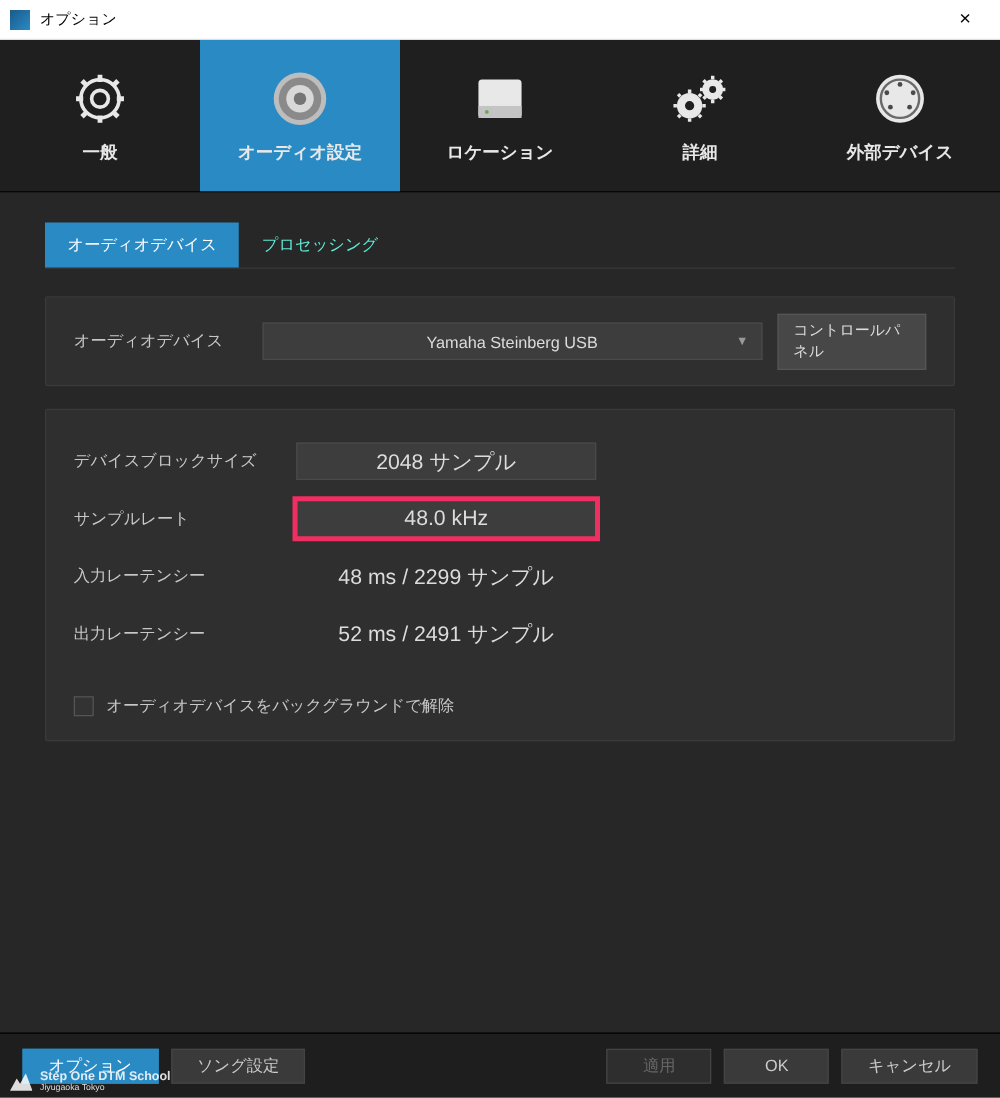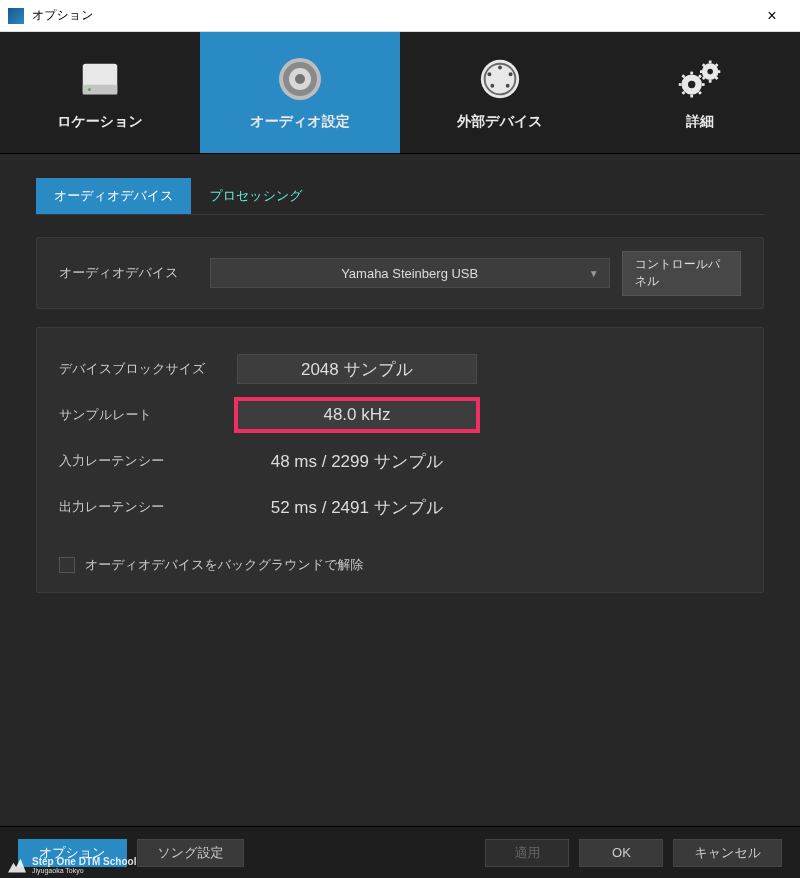--- a/index.html
+++ b/index.html
@@ -58,51 +58,58 @@
   <div class="titlebar">
     <div class="app-icon"></div>
     <div class="title">オプション</div>
     <div class="close">×</div>
   </div>
 
   <div class="category-bar">
     <div class="category">
       <div class="icon-wrap">
         <svg width="46" height="46" viewBox="0 0 48 48">
-            <rect x="6" y="8" width="36" height="32" rx="3" fill="#e8e8e8"></rect>
-            <rect x="6" y="30" width="36" height="10" rx="0" fill="#c4c4c4"></rect>
-            <circle cx="13" cy="35" r="1.6" fill="#6aa84f"></circle>
-          </svg>
-      </div>
-      <div class="label">ロケーション</div>
+            <g fill="none" stroke="#e8e8e8" stroke-width="3">
+              <circle cx="24" cy="24" r="16"></circle>
+              <circle cx="24" cy="24" r="7"></circle>
+              <g stroke-width="4">
+                <line x1="24" y1="4" x2="24" y2="10"></line>
+                <line x1="24" y1="38" x2="24" y2="44"></line>
+                <line x1="4" y1="24" x2="10" y2="24"></line>
+                <line x1="38" y1="24" x2="44" y2="24"></line>
+                <line x1="9" y1="9" x2="13.5" y2="13.5"></line>
+                <line x1="34.5" y1="34.5" x2="39" y2="39"></line>
+                <line x1="9" y1="39" x2="13.5" y2="34.5"></line>
+                <line x1="34.5" y1="13.5" x2="39" y2="9"></line>
+              </g>
+            </g>
+          </svg>
+      </div>
+      <div class="label">一般</div>
     </div>
     <div class="category active">
       <div class="icon-wrap">
         <svg width="48" height="48" viewBox="0 0 48 48">
             <circle cx="24" cy="24" r="21" fill="#bdbdbd"></circle>
             <circle cx="24" cy="24" r="17" fill="#8a8a8a"></circle>
             <circle cx="24" cy="24" r="11" fill="#d8d8d8"></circle>
             <circle cx="24" cy="24" r="5" fill="#757575"></circle>
           </svg>
       </div>
       <div class="label">オーディオ設定</div>
     </div>
     <div class="category">
       <div class="icon-wrap">
         <svg width="46" height="46" viewBox="0 0 48 48">
-            <circle cx="24" cy="24" r="20" fill="#e8e8e8"></circle>
-            <circle cx="24" cy="24" r="16" fill="none" stroke="#6a6a6a" stroke-width="2"></circle>
-            <circle cx="24" cy="12" r="2" fill="#4a4a4a"></circle>
-            <circle cx="13" cy="19" r="2" fill="#4a4a4a"></circle>
-            <circle cx="35" cy="19" r="2" fill="#4a4a4a"></circle>
-            <circle cx="16" cy="31" r="2" fill="#4a4a4a"></circle>
-            <circle cx="32" cy="31" r="2" fill="#4a4a4a"></circle>
-          </svg>
-      </div>
-      <div class="label">外部デバイス</div>
+            <rect x="6" y="8" width="36" height="32" rx="3" fill="#e8e8e8"></rect>
+            <rect x="6" y="30" width="36" height="10" rx="0" fill="#c4c4c4"></rect>
+            <circle cx="13" cy="35" r="1.6" fill="#6aa84f"></circle>
+          </svg>
+      </div>
+      <div class="label">ロケーション</div>
     </div>
     <div class="category">
       <div class="icon-wrap">
         <svg width="50" height="46" viewBox="0 0 52 48">
             <g fill="#e8e8e8">
               <circle cx="17" cy="30" r="11"></circle>
               <circle cx="17" cy="30" r="4" fill="#1f1f1f"></circle>
               <circle cx="37" cy="16" r="9"></circle>
               <circle cx="37" cy="16" r="3" fill="#1f1f1f"></circle>
             </g>
@@ -121,20 +128,34 @@
               <line x1="45" y1="16" x2="48" y2="16"></line>
               <line x1="29" y1="8" x2="31" y2="10"></line>
               <line x1="43" y1="22" x2="45" y2="24"></line>
               <line x1="29" y1="24" x2="31" y2="22"></line>
               <line x1="43" y1="10" x2="45" y2="8"></line>
             </g>
           </svg>
       </div>
       <div class="label">詳細</div>
     </div>
+    <div class="category">
+      <div class="icon-wrap">
+        <svg width="46" height="46" viewBox="0 0 48 48">
+            <circle cx="24" cy="24" r="20" fill="#e8e8e8"></circle>
+            <circle cx="24" cy="24" r="16" fill="none" stroke="#6a6a6a" stroke-width="2"></circle>
+            <circle cx="24" cy="12" r="2" fill="#4a4a4a"></circle>
+            <circle cx="13" cy="19" r="2" fill="#4a4a4a"></circle>
+            <circle cx="35" cy="19" r="2" fill="#4a4a4a"></circle>
+            <circle cx="16" cy="31" r="2" fill="#4a4a4a"></circle>
+            <circle cx="32" cy="31" r="2" fill="#4a4a4a"></circle>
+          </svg>
+      </div>
+      <div class="label">外部デバイス</div>
+    </div>
   </div>
 
   <div class="content">
 
     <div class="sub-tabs">
       <div class="sub-tab active">オーディオデバイス</div>
       <div class="sub-tab">プロセッシング</div>
     </div>
 
     <div class="panel" style="padding-top:12px;padding-bottom:12px;">

